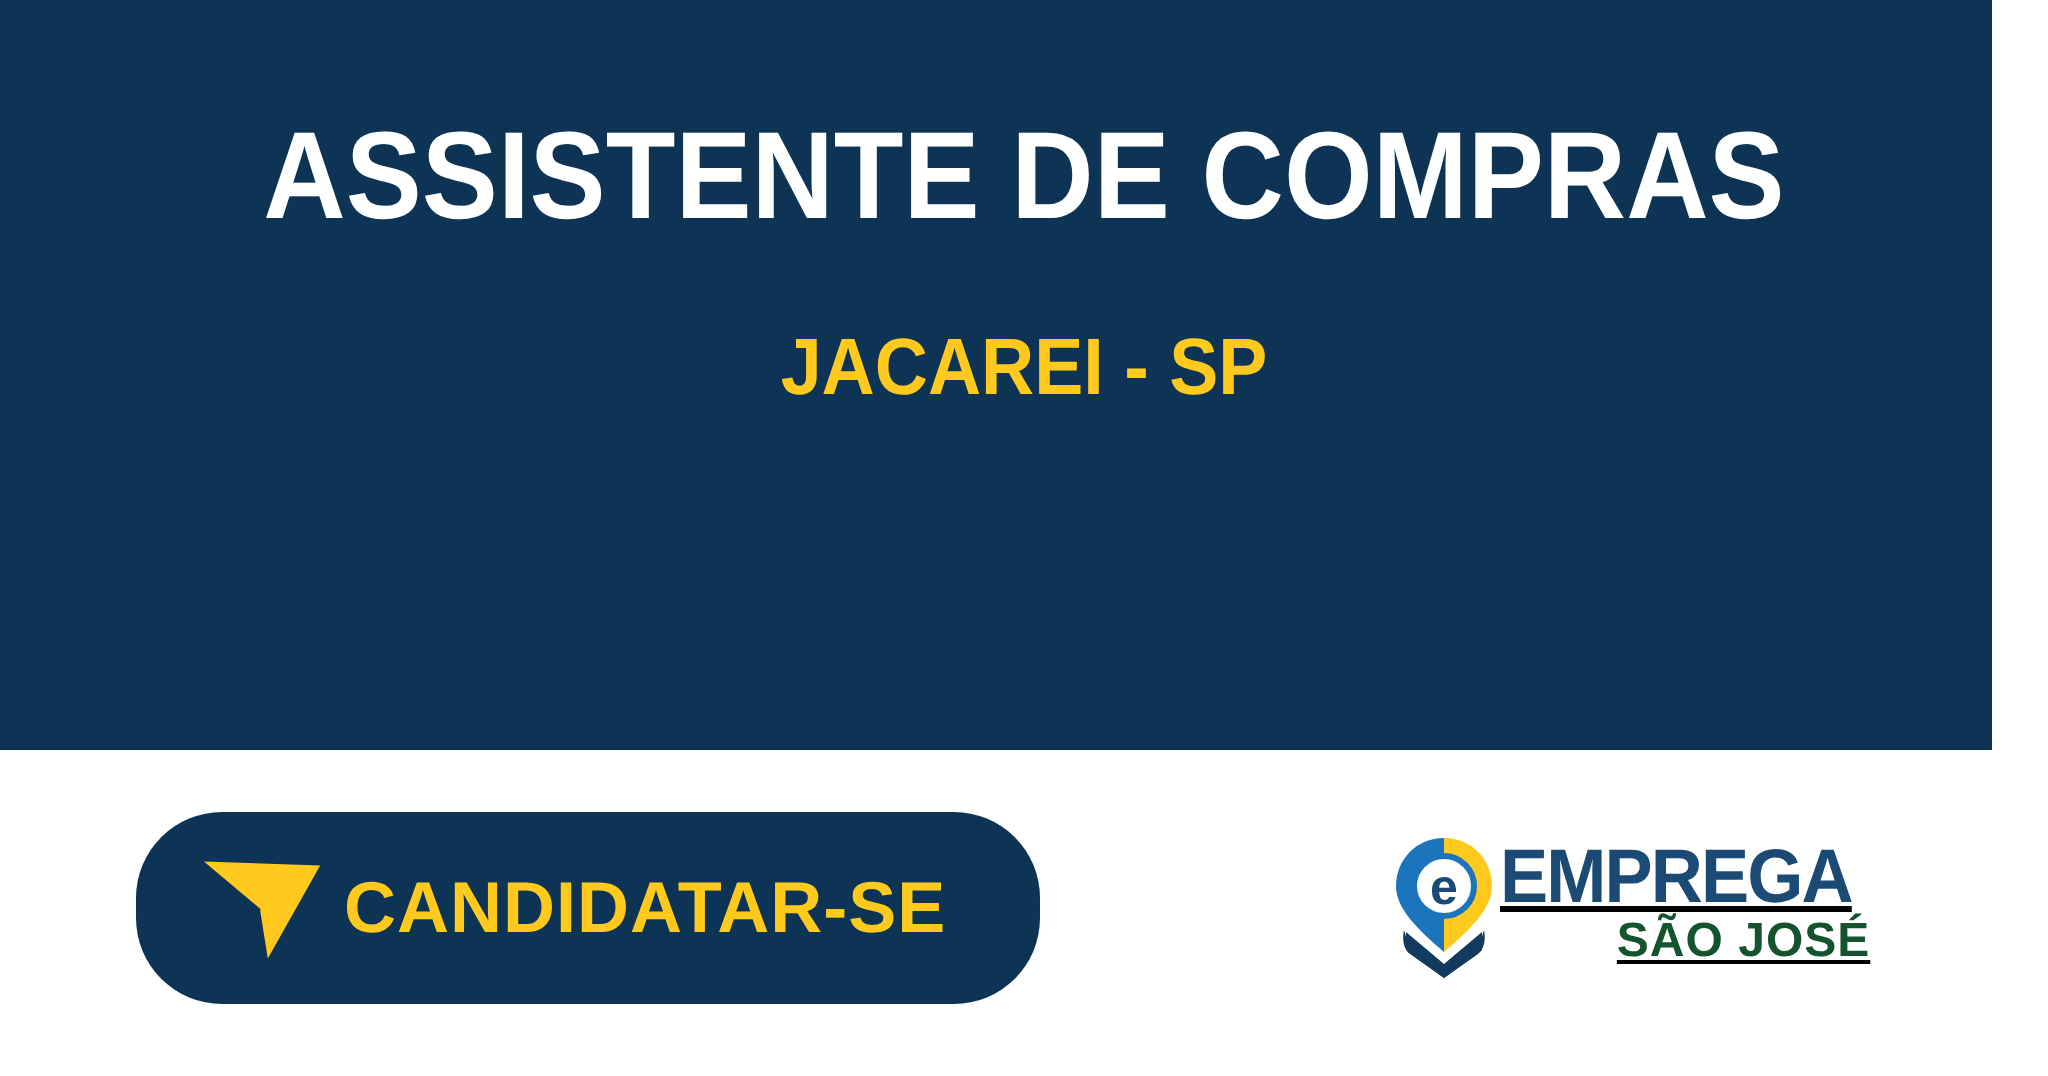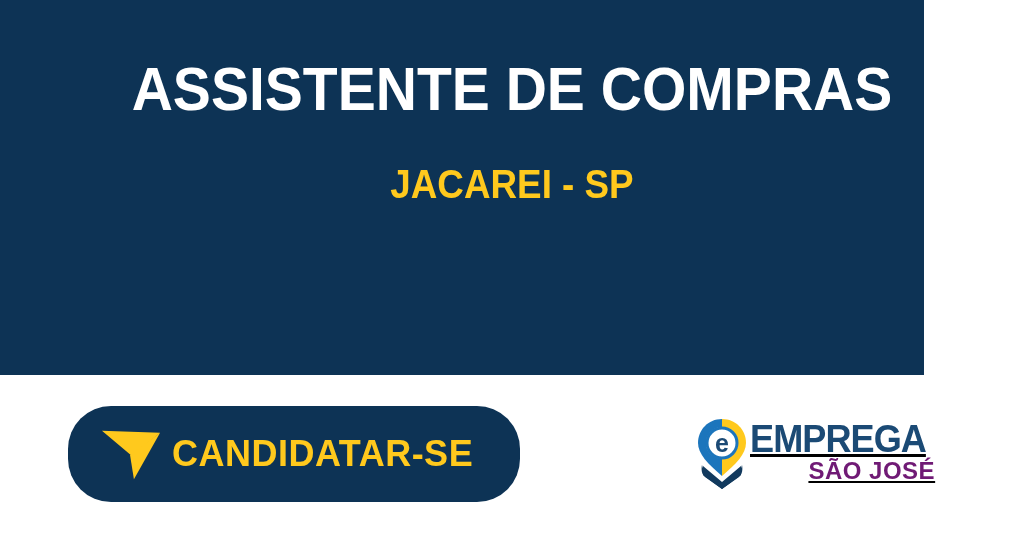--- a/index.html
+++ b/index.html
@@ -19,21 +19,21 @@
     height: 538px;
     background: #ffffff;
     overflow: hidden;
   }
 
   
   .hero {
     position: absolute;
     left: 0;
     top: 0;
-    width: 924px;
+    width: 996px;
     height: 375px;
     background: #0d3355;
     box-sizing: border-box;
   }
 
   .hero-title {
     position: absolute;
     left: 0;
     top: 54px;
     width: 1024px;
@@ -145,21 +145,21 @@
     line-height: 38px;
     letter-spacing: -1px;
     transform: scaleX(0.95);
     transform-origin: left top;
     white-space: nowrap;
   }
 
   .brand-sub {
     display: block;
     text-align: right;
-    color: #701a75;
+    color: #14532d;
     font-family: "Liberation Sans Narrow", "Liberation Sans", sans-serif;
     font-weight: bold;
     font-size: 24px;
     line-height: 26px;
     letter-spacing: 0.5px;
     white-space: nowrap;
   }
 </style>
 </head>
 <body>

